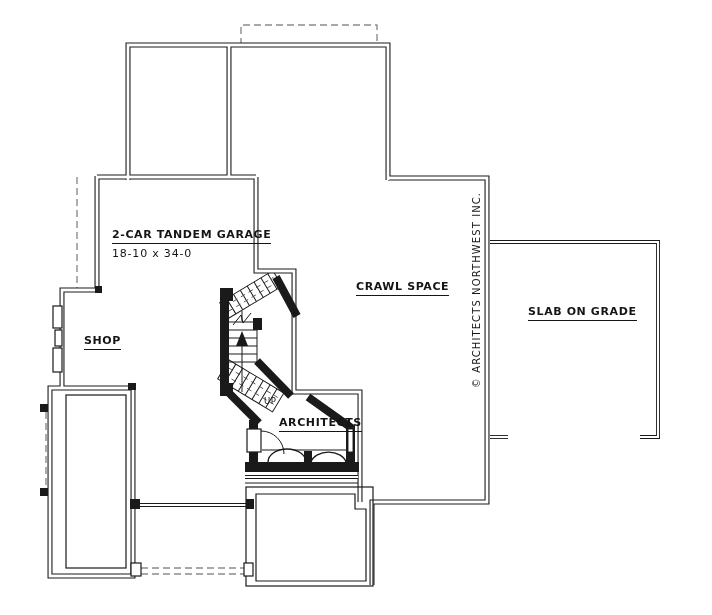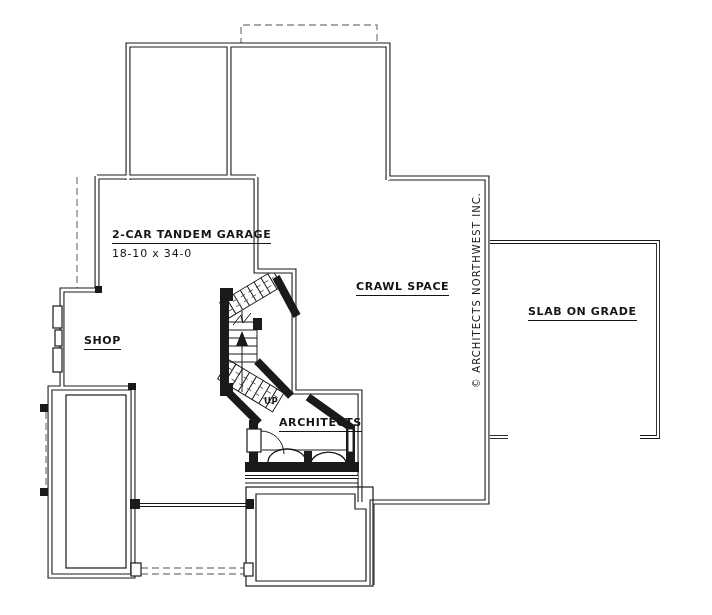--- a/index.html
+++ b/index.html
@@ -8,21 +8,21 @@
     font-family:"DejaVu Sans", "Liberation Sans", sans-serif;
     color:#151515;overflow:hidden;
   }
   svg{position:absolute;left:0;top:0;}
   .lbl{
     position:absolute;font-size:11px;font-weight:700;letter-spacing:0.6px;
     color:#151515;white-space:nowrap;line-height:1;
   }
   .underl{border-bottom:1.4px solid #151515;padding-bottom:2px;}
   .dim{font-weight:400;letter-spacing:0.8px;}
-  .small{font-size:8.5px;font-weight:700;text-align:center;}
+  .small{font-size:8.5px;font-weight:400;text-align:center;}
   .vert{
     transform:translate(-50%,-50%) rotate(-90deg);
     transform-origin:center center;
     font-size:10px;font-weight:500;letter-spacing:1.1px;
   }
 </style>
 </head>
 <body>
 
 <div class="plan-wrap">

